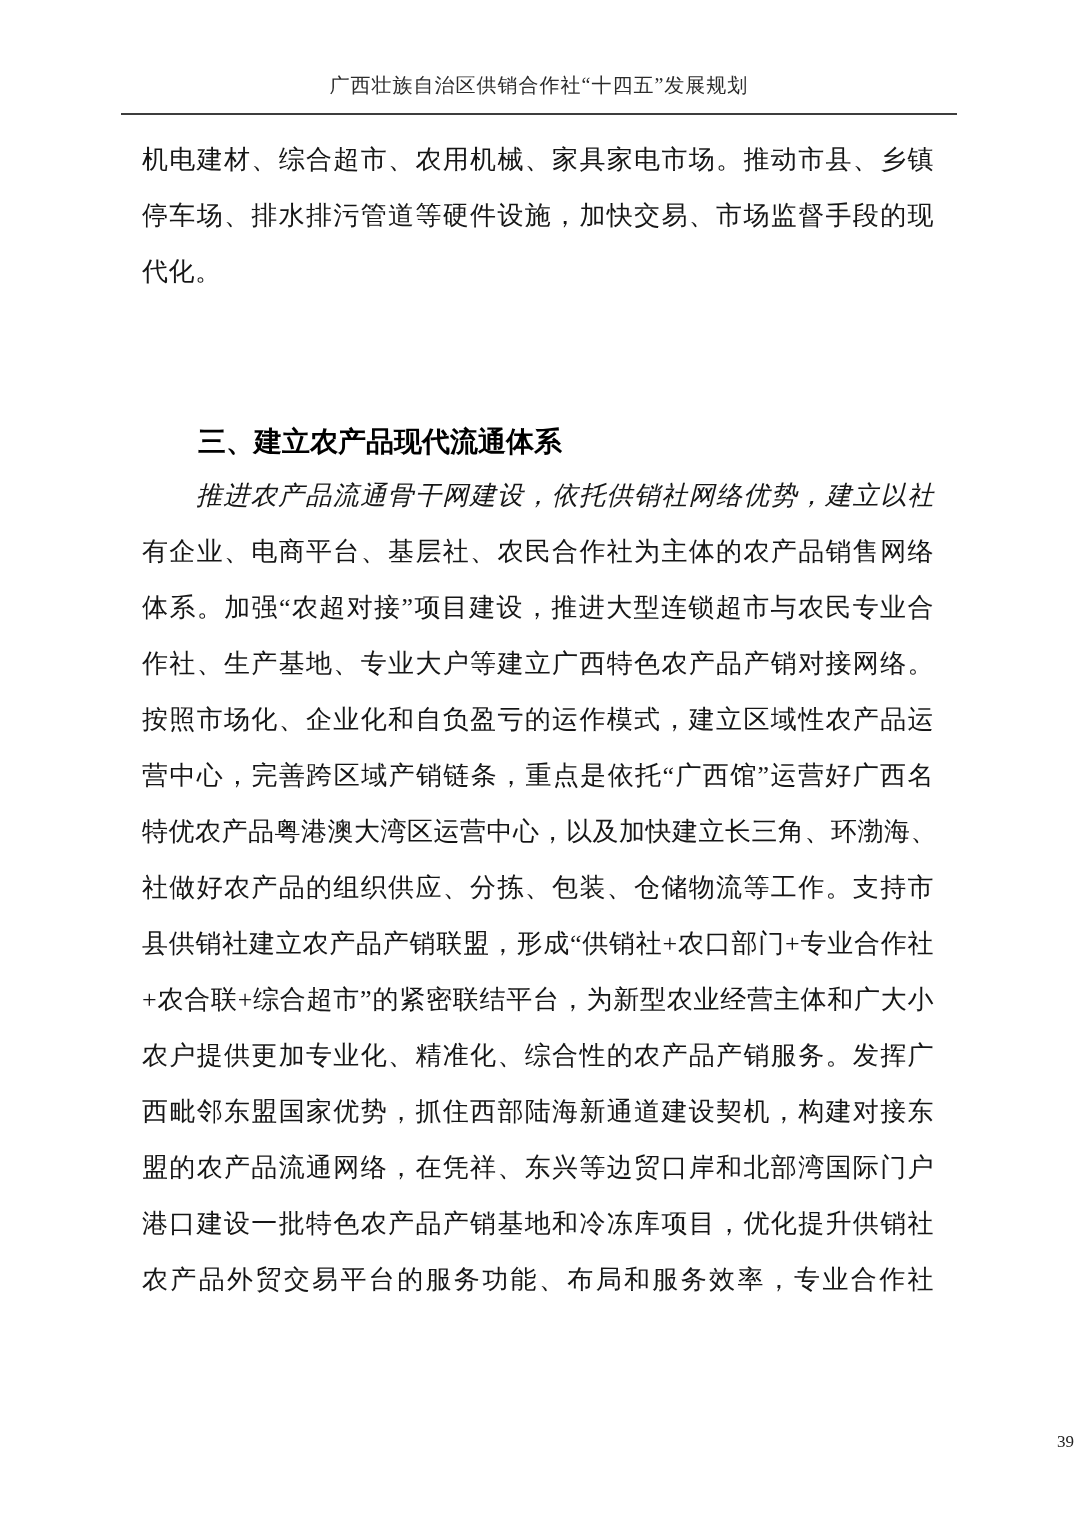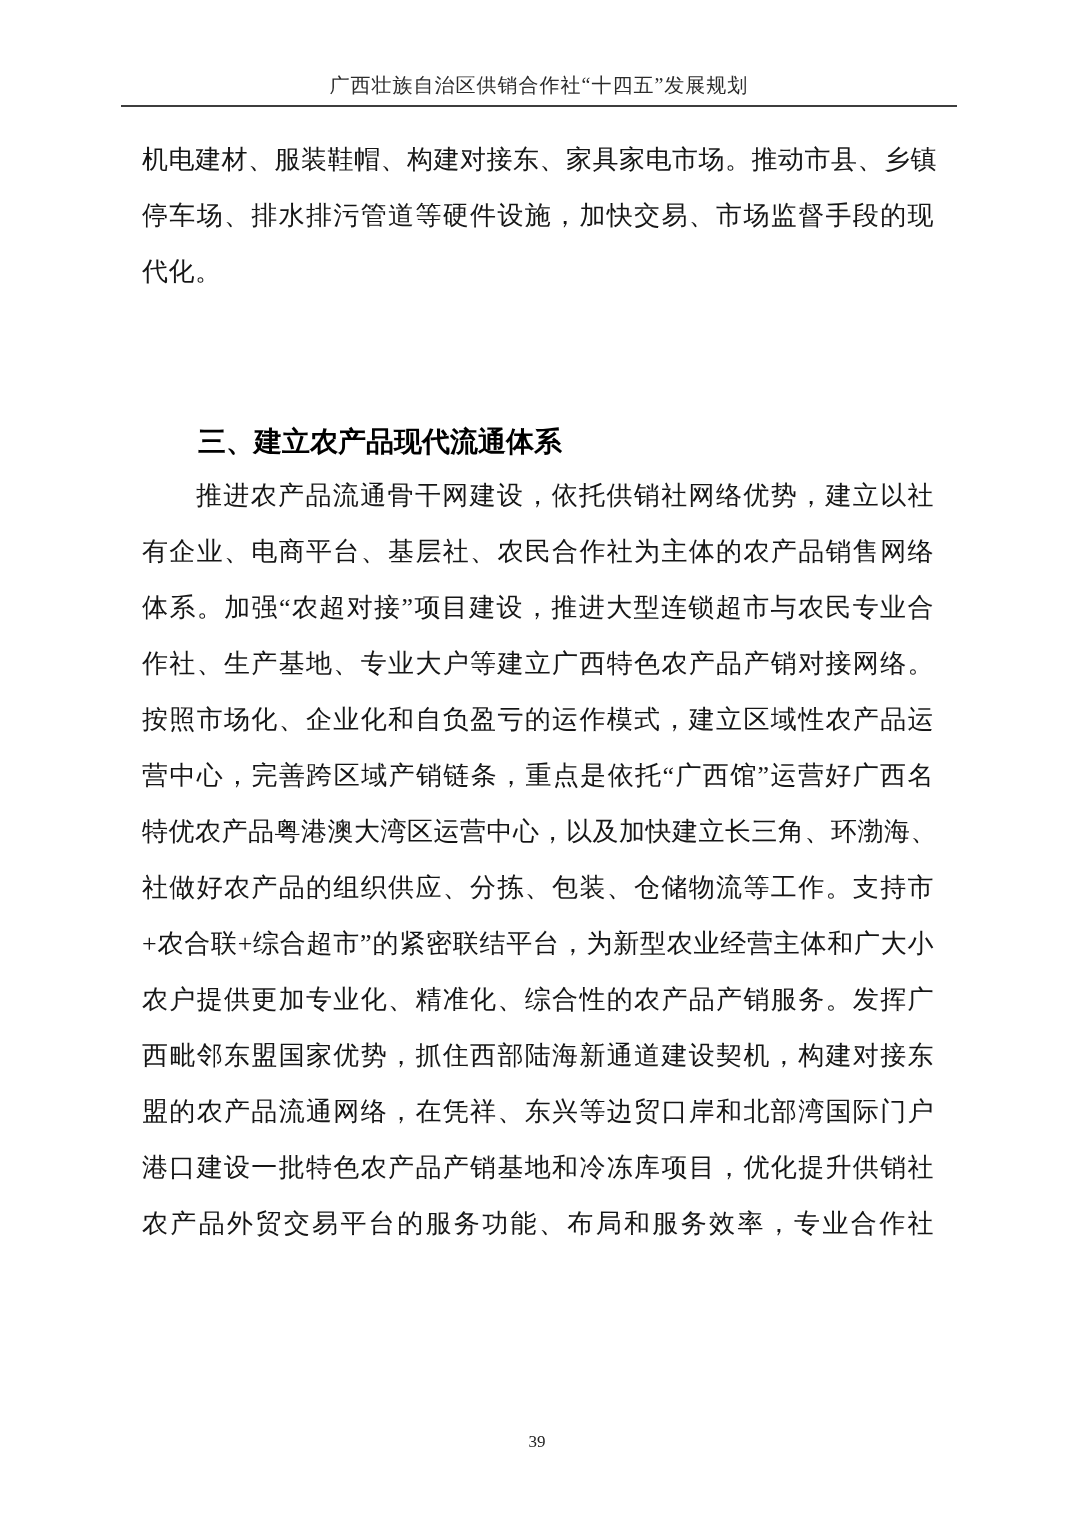--- a/index.html
+++ b/index.html
@@ -17,21 +17,21 @@
     overflow: hidden;
   }
   .doc-header {
     position: absolute;
     left: 121px;
     top: 72px;
     width: 836px;
     text-align: center;
     font-size: 20px;
     color: #2b2b2b;
-    padding-bottom: 6px;
+    padding-bottom: 14px;
     border-bottom: 2px solid #3d3d3d;
     letter-spacing: 1px;
   }
   .text-block {
     position: absolute;
     left: 142px;
     width: 792px;
   }
   .tline {
     height: 56px;
@@ -41,20 +41,21 @@
     text-align-last: justify;
     white-space: nowrap;
     letter-spacing: 0.5px;
   }
   .tline.short {
     text-align: center;
     text-align-last: left;
   }
   .tline.first-indent {
     text-indent: 54px;
+    font-style: italic;
   }
   .section-heading {
     position: absolute;
     left: 142px;
     width: 792px;
     top: 414px;
     height: 56px;
     line-height: 56px;
     padding-left: 56px;
     box-sizing: border-box;
@@ -63,51 +64,52 @@
     font-family: "Liberation Sans", "DejaVu Sans", sans-serif;
     color: #000000;
   }
   .p1 { top: 132px; }
   .p2 { top: 468px; }
   .doc-footer {
     position: absolute;
     top: 1432px;
     left: 0;
     width: 100%;
-    text-align: center;
+    text-align: right;
     font-size: 17px;
     color: #222222;
   }
 </style>
 </head>
 <body>
 
 <div class="page">
 
   <div class="doc-header">
     <span>广西壮族自治区供销合作社“十四五”发展规划</span>
   </div>
 
   <div class="text-block p1">
-    <div class="tline">机电建材、服装鞋帽、构建对接东、家具家电市场。推动市县、乡镇</div>
+    <div class="tline">机电建材、综合超市、农用机械、家具家电市场。推动市县、乡镇</div>
     <div class="tline">停车场、排水排污管道等硬件设施，加快交易、市场监督手段的现</div>
     <div class="tline short">代化。</div>
   </div>
 
   <div class="section-heading">三、建立农产品现代流通体系</div>
 
   <div class="text-block p2">
     <div class="tline first-indent">推进农产品流通骨干网建设，依托供销社网络优势，建立以社</div>
     <div class="tline">有企业、电商平台、基层社、农民合作社为主体的农产品销售网络</div>
     <div class="tline">体系。加强“农超对接”项目建设，推进大型连锁超市与农民专业合</div>
     <div class="tline">作社、生产基地、专业大户等建立广西特色农产品产销对接网络。</div>
     <div class="tline">按照市场化、企业化和自负盈亏的运作模式，建立区域性农产品运</div>
     <div class="tline">营中心，完善跨区域产销链条，重点是依托“广西馆”运营好广西名</div>
     <div class="tline">特优农产品粤港澳大湾区运营中心，以及加快建立长三角、环渤海、</div>
     <div class="tline">社做好农产品的组织供应、分拣、包装、仓储物流等工作。支持市</div>
+    <div class="tline">县供销社建立农产品产销联盟，形成“供销社+农口部门+专业合作社</div>
     <div class="tline">+农合联+综合超市”的紧密联结平台，为新型农业经营主体和广大小</div>
     <div class="tline">农户提供更加专业化、精准化、综合性的农产品产销服务。发挥广</div>
     <div class="tline">西毗邻东盟国家优势，抓住西部陆海新通道建设契机，构建对接东</div>
     <div class="tline">盟的农产品流通网络，在凭祥、东兴等边贸口岸和北部湾国际门户</div>
     <div class="tline">港口建设一批特色农产品产销基地和冷冻库项目，优化提升供销社</div>
     <div class="tline">农产品外贸交易平台的服务功能、布局和服务效率，专业合作社</div>
   </div>
 
   <div class="doc-footer">
     <span>39</span>

